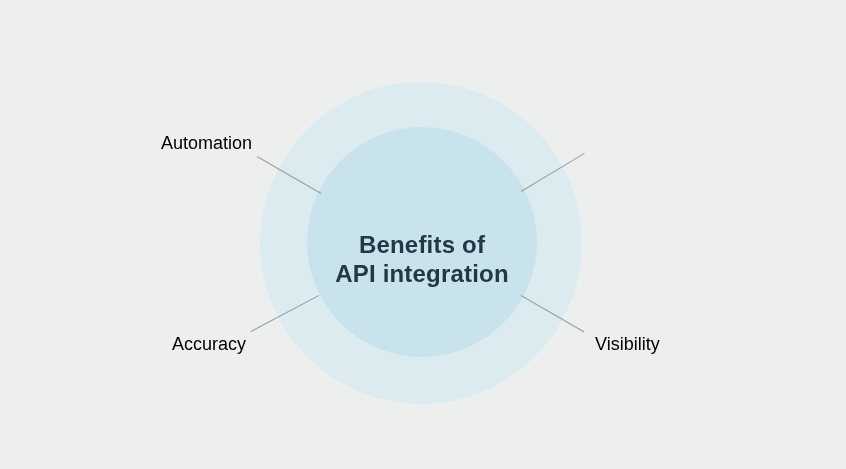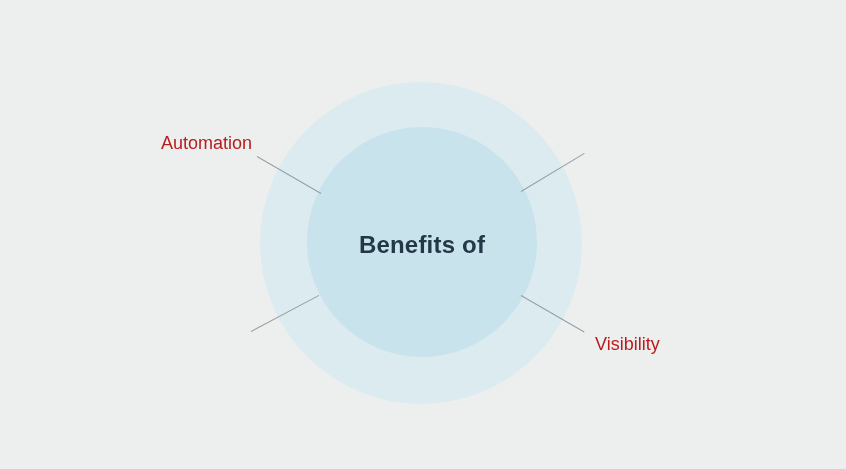--- a/index.html
+++ b/index.html
@@ -43,21 +43,21 @@
     text-align: center;
     color: #243746;
     font-size: 24px;
     line-height: 29px;
     font-weight: 700;
     letter-spacing: 0.2px;
     margin-top: 24px;
   }
   .benefit-label {
     position: absolute;
-    color: #b91c1c;
+    color: #000000;
     font-size: 18px;
     line-height: 22px;
     white-space: nowrap;
   }
   .label-automation { left: 152px; top: 132px; width: 100px; text-align: right; }
   .label-scalability { left: 595px; top: 132px; text-align: left; }
   .label-accuracy   { left: 146px; top: 333px; width: 100px; text-align: right; }
   .label-visibility { left: 595px; top: 333px; text-align: left; }
   .connector {
     position: absolute;
@@ -73,26 +73,28 @@
 </head>
 <body>
 
 <div class="canvas">
 
   <div class="circle circle-outer"></div>
   <div class="circle circle-inner"></div>
 
   <div class="center-title">
     <div>Benefits of</div>
+    <div>API integration</div>
   </div>
 
   <div class="connector conn-automation"></div>
   <div class="connector conn-scalability"></div>
   <div class="connector conn-accuracy"></div>
   <div class="connector conn-visibility"></div>
 
   <div class="benefit-label label-automation">Automation</div>
 
 
+  <div class="benefit-label label-accuracy">Accuracy</div>
 
   <div class="benefit-label label-visibility">Visibility</div>
 
 </div>
 
 </body></html>

